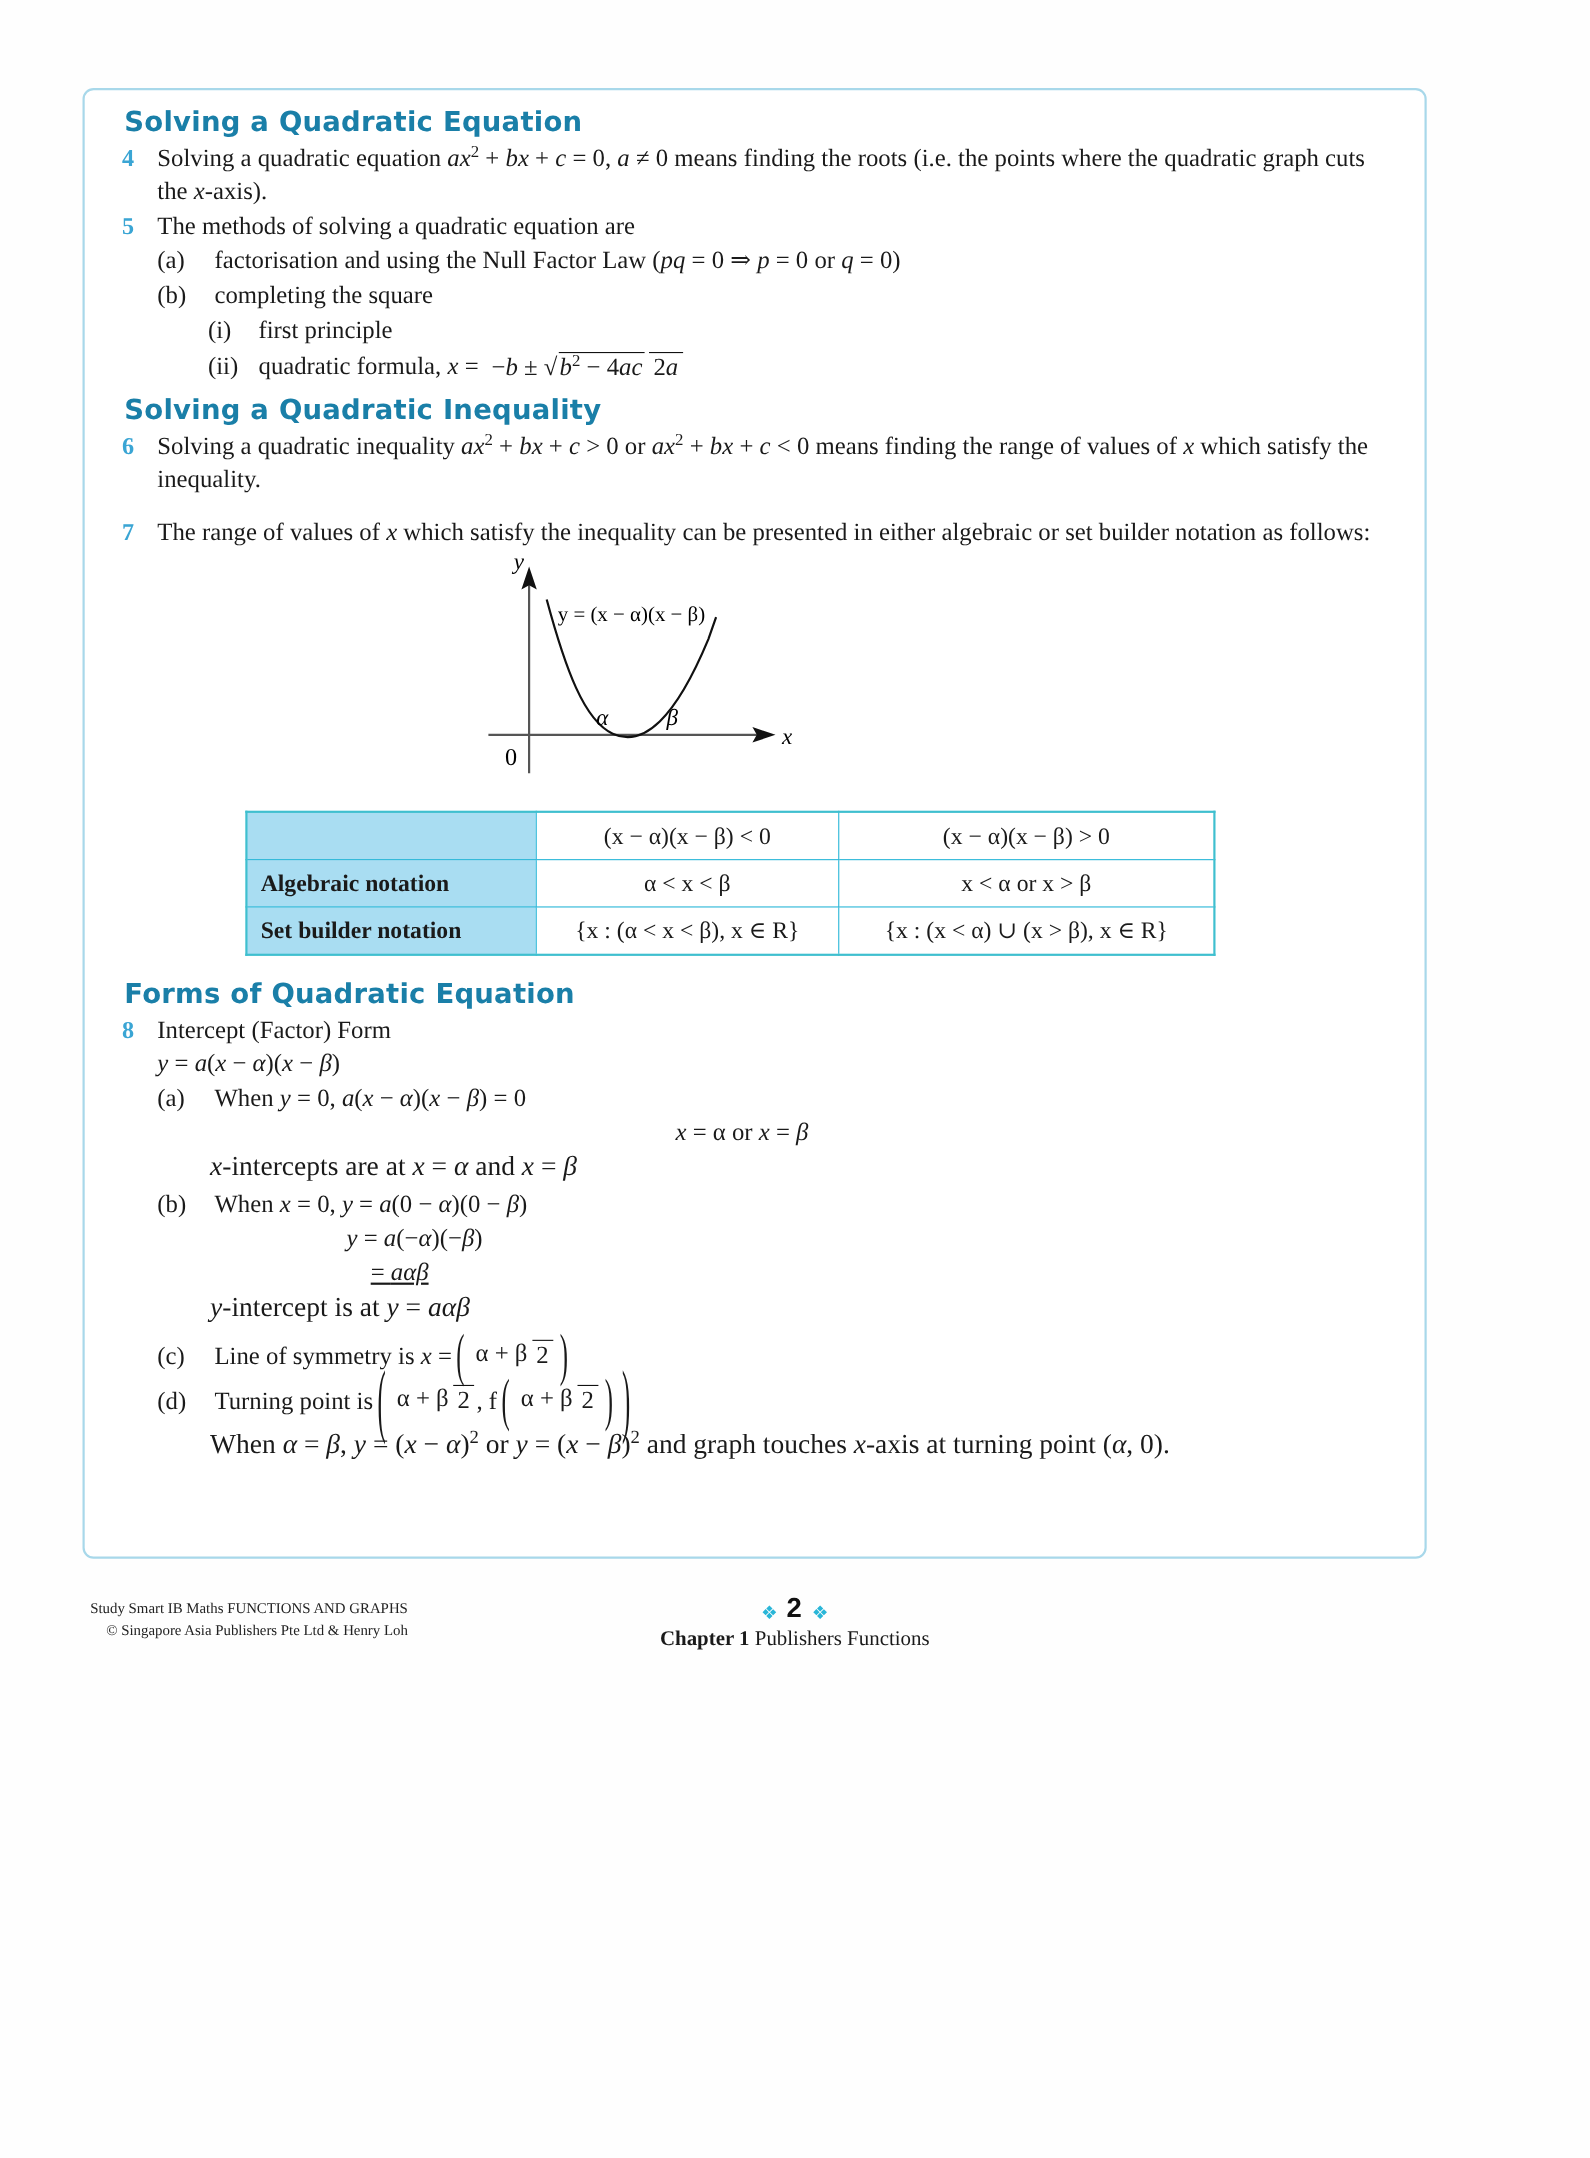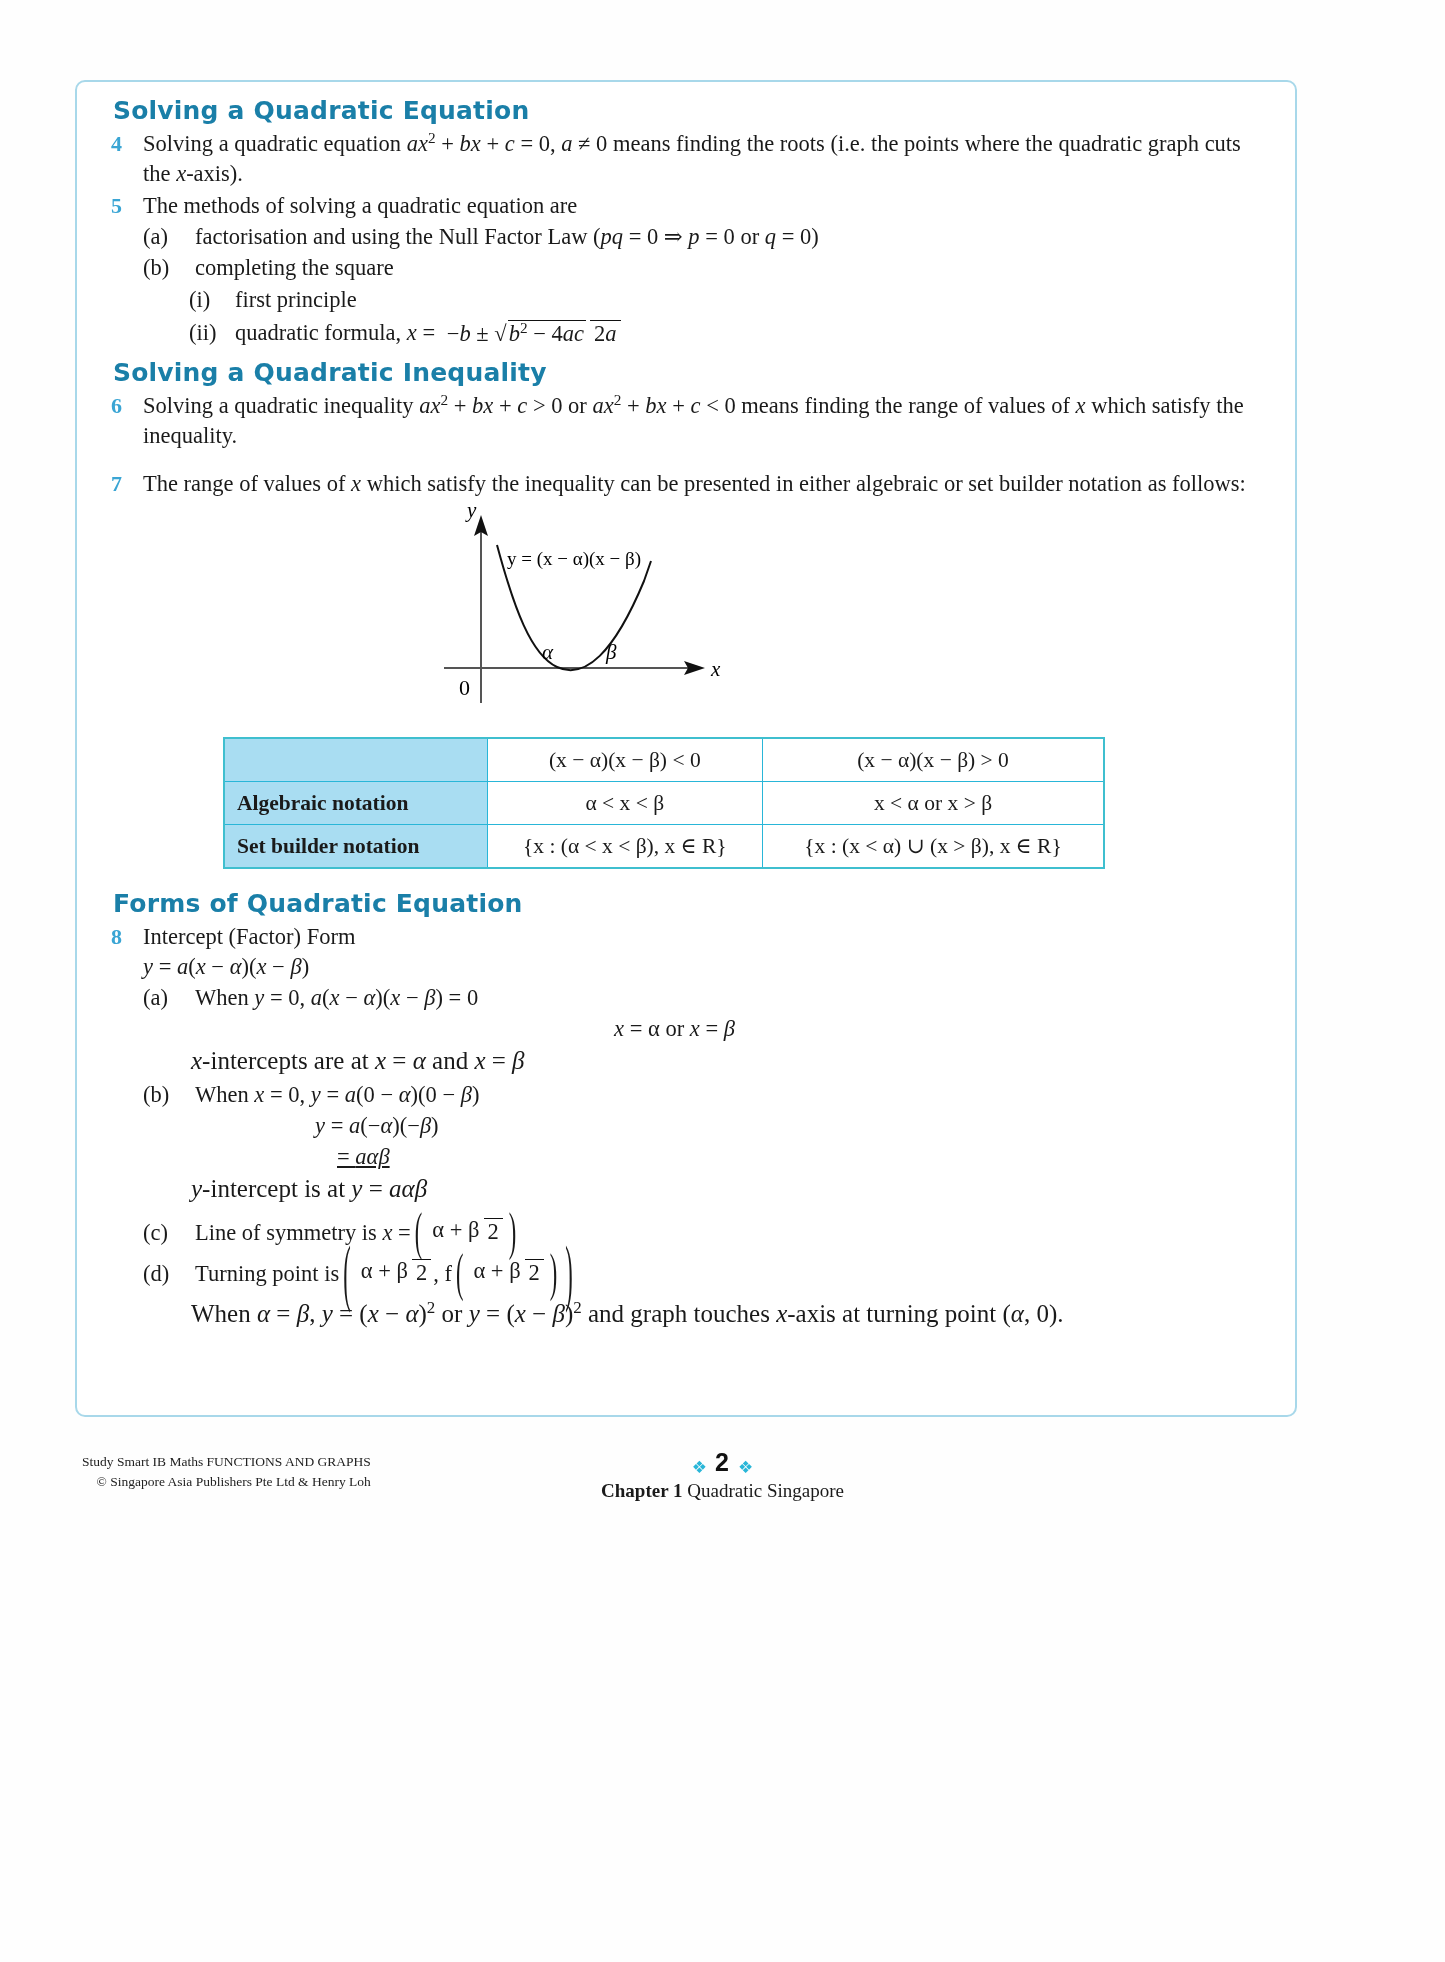--- a/index.html
+++ b/index.html
@@ -318,17 +318,17 @@
     <div class="f-left">
       <div>Study Smart IB Maths FUNCTIONS AND GRAPHS</div>
       <div>© Singapore Asia Publishers Pte Ltd &amp; Henry Loh</div>
     </div>
     <div class="f-center">
       <div>
         <span class="diamond">❖</span><span class="pagenum">2</span><span class="diamond">❖</span>
       </div>
       <div class="chapline">
         <b>Chapter 1</b>
-        <span>Quadratic Singapore</span>
+        <span>Publishers Functions</span>
       </div>
     </div>
   </div>
 </div>
 
 </body></html>

